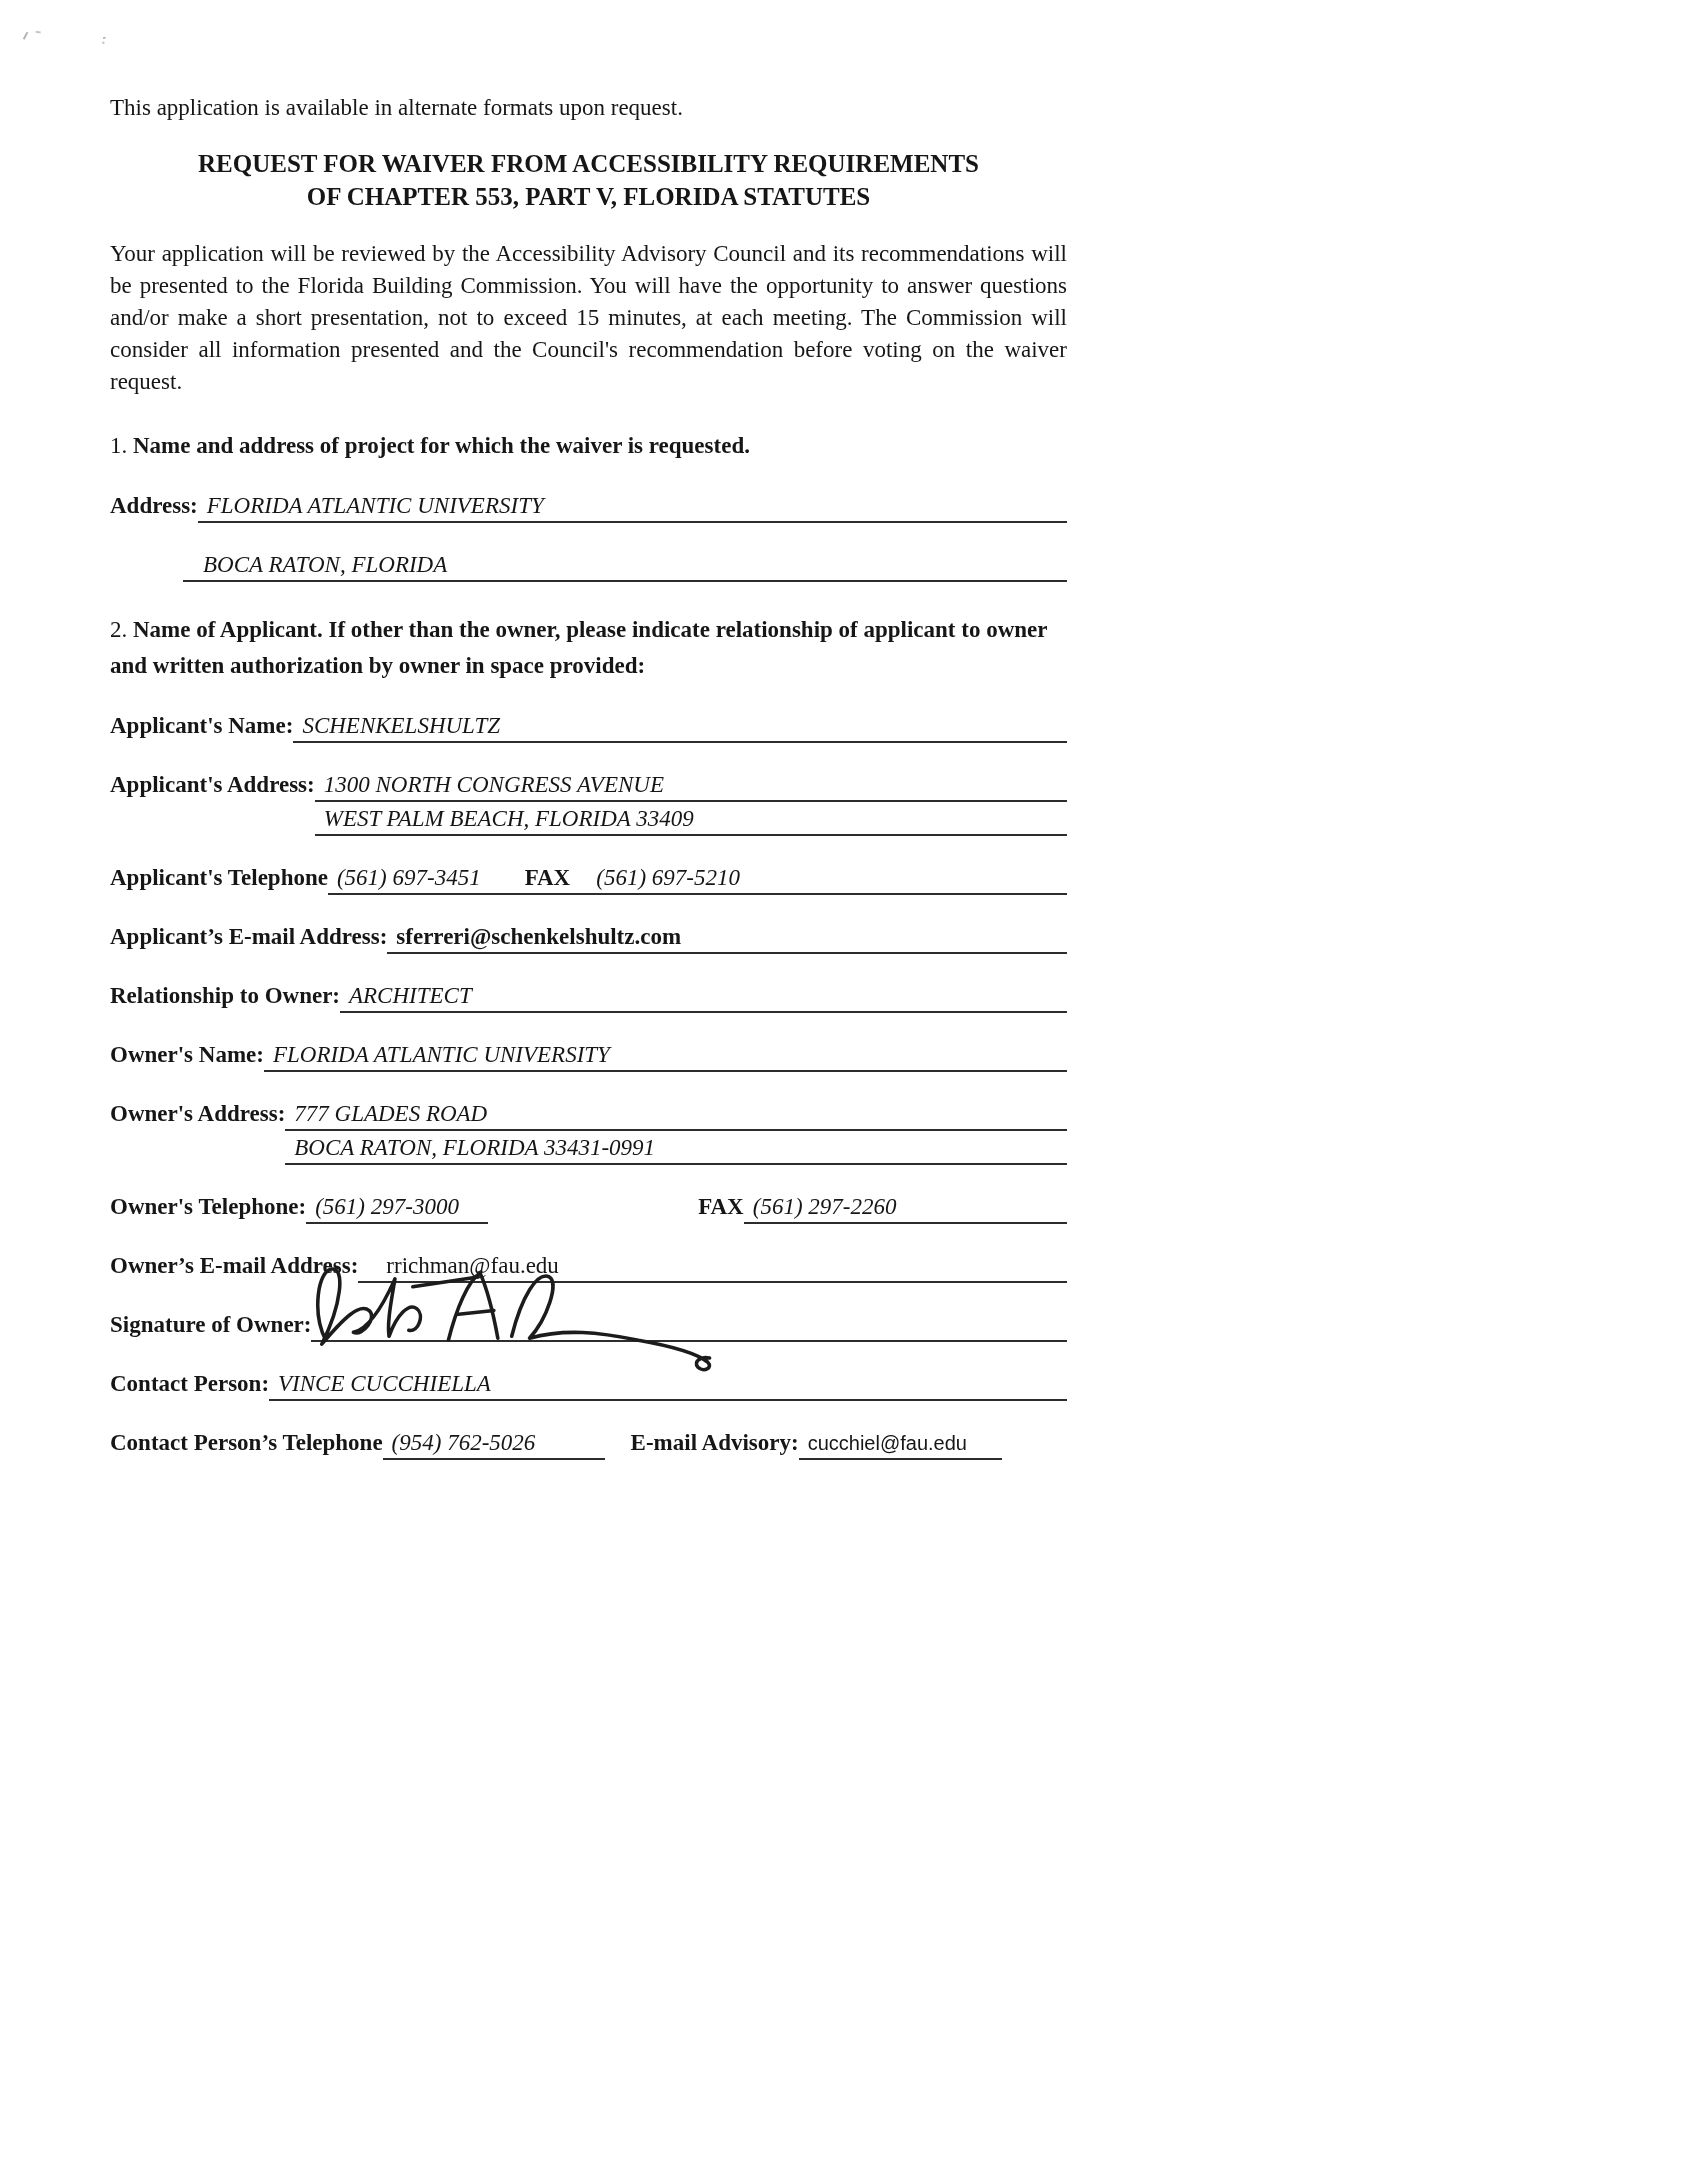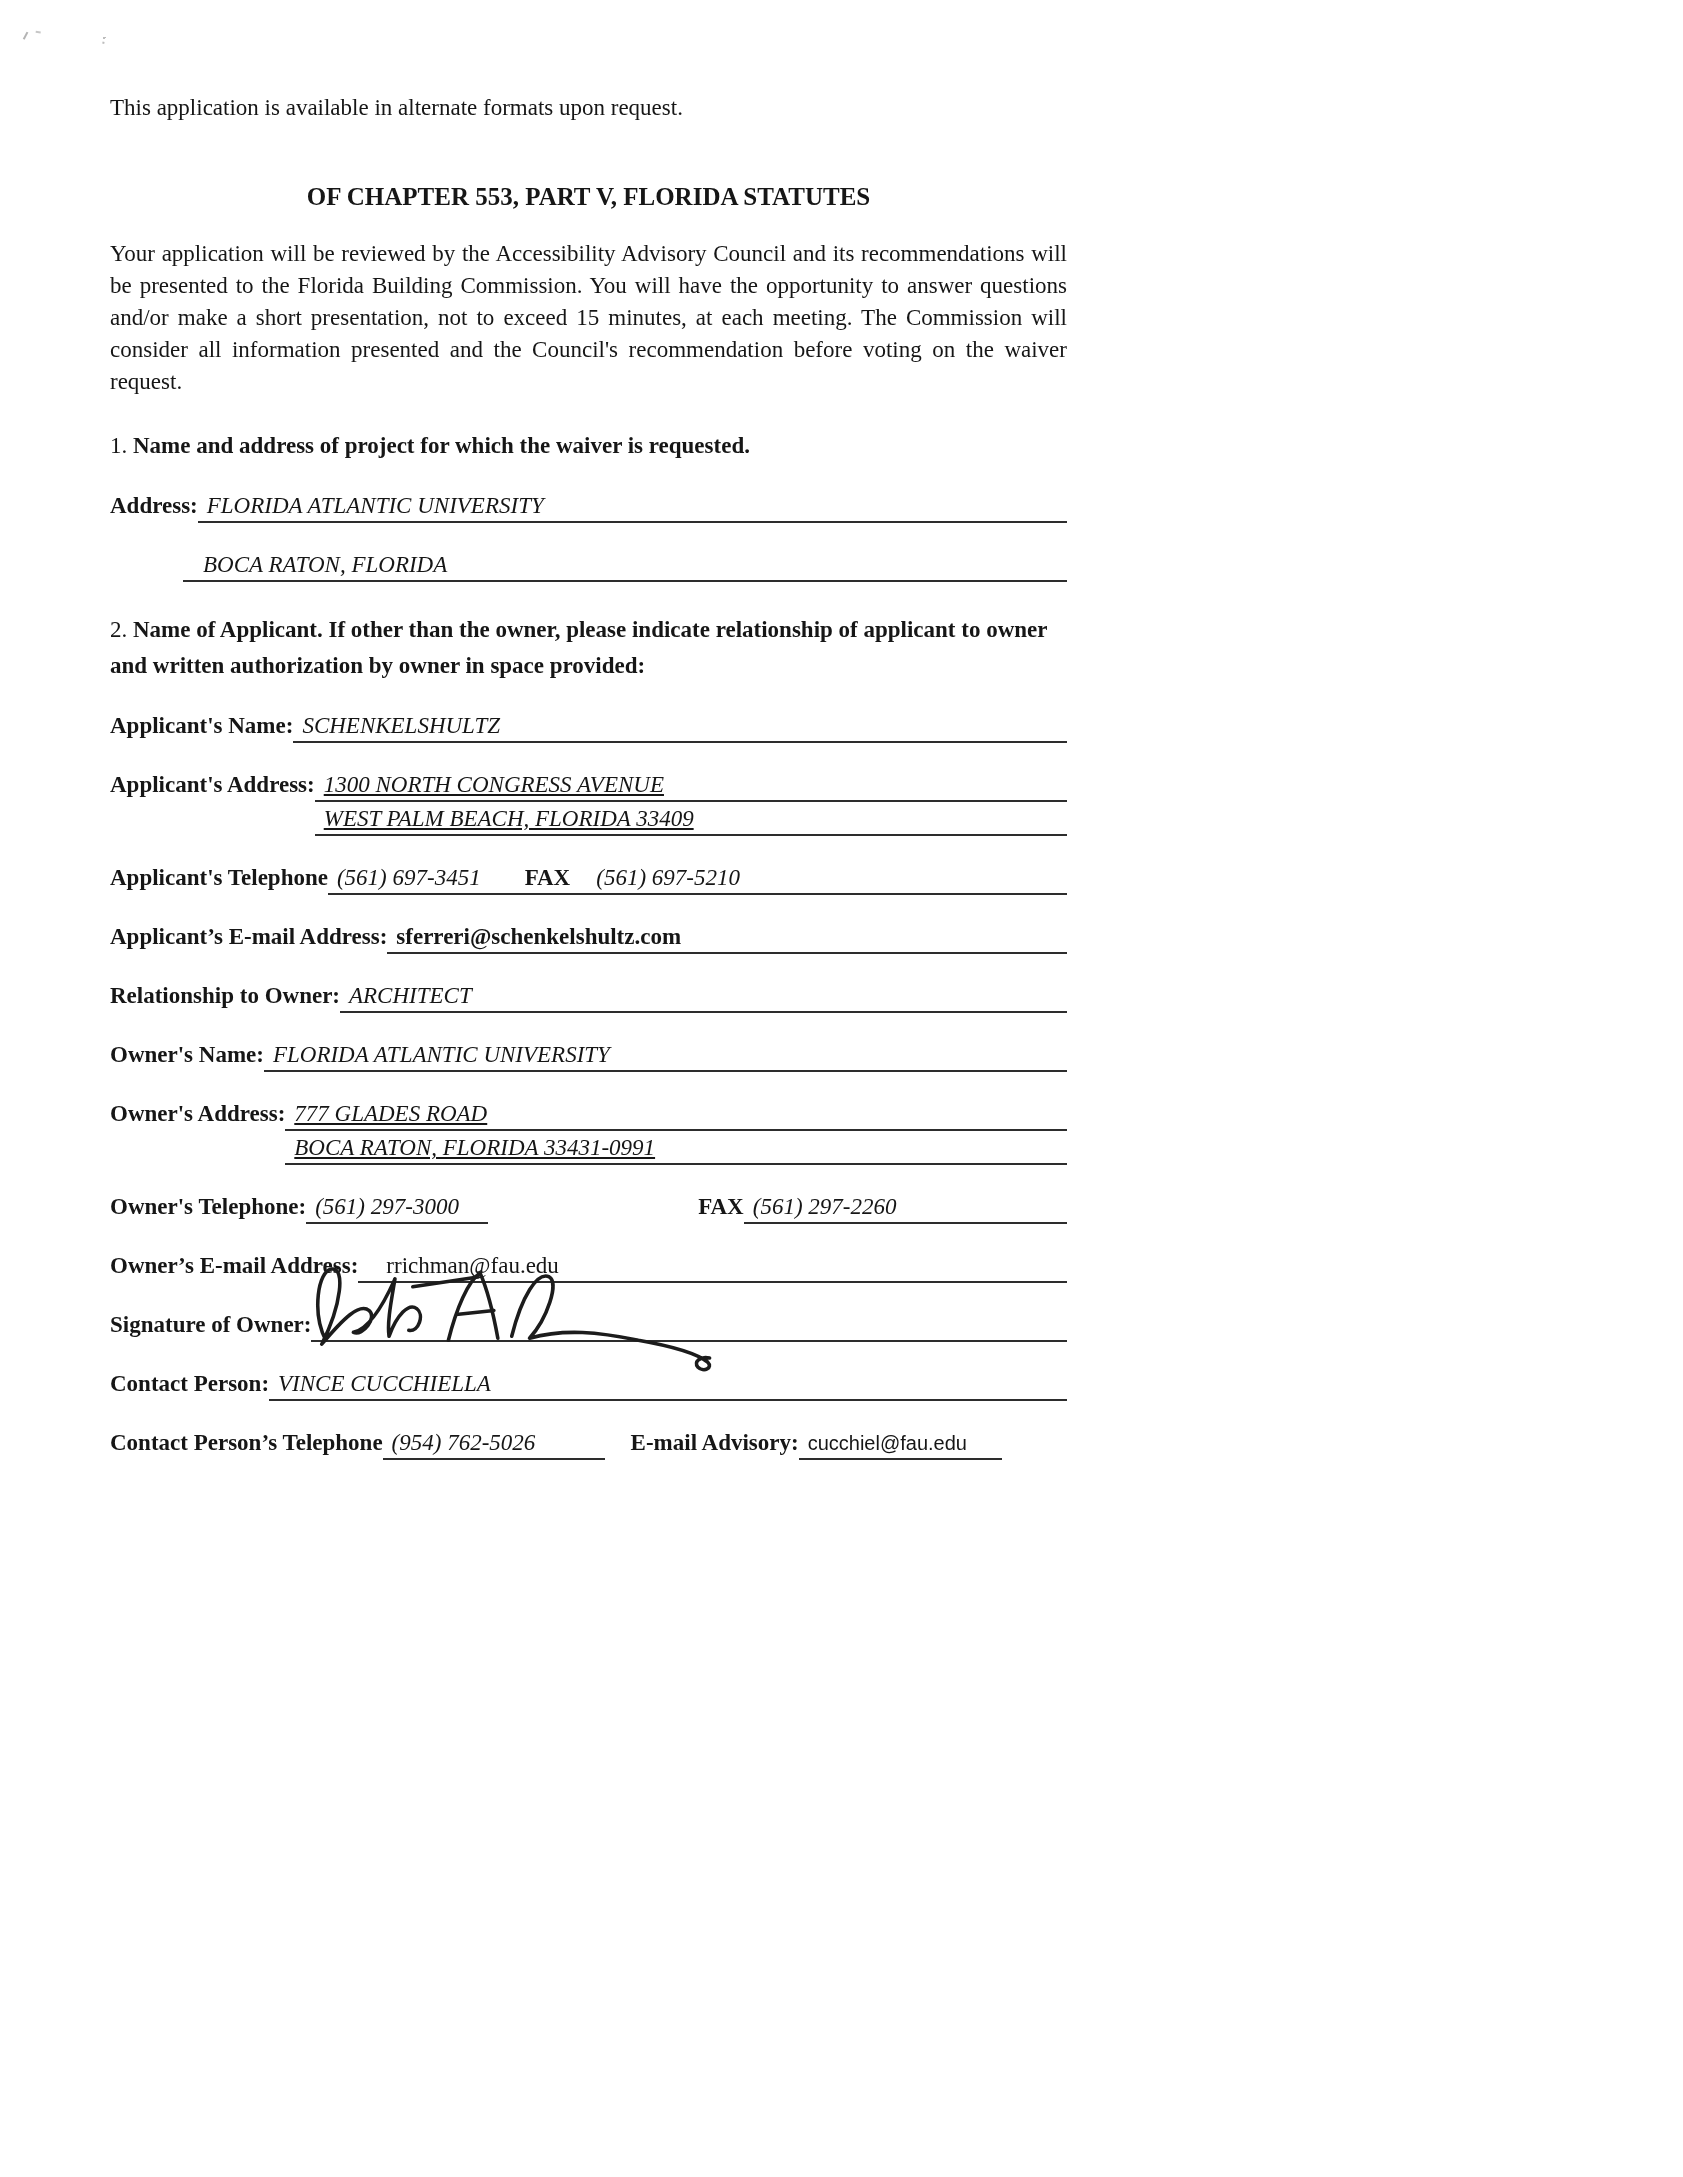--- a/index.html
+++ b/index.html
@@ -50,42 +50,42 @@
   .value.sans { font-family:"Liberation Sans","DejaVu Sans",sans-serif; font-size:20px; }
   .w-name { flex:0 0 711px; }
   .w-short { flex:0 0 173px; }
   .w-tel { flex:0 0 213px; }
   .w-email-short { flex:0 0 194px; }
   .spacer-200 { flex:0 0 196px; }
   .spacer-12 { flex:0 0 12px; }
   .fax-label { font-weight:bold; font-style:normal; padding:0 10px 0 28px; white-space:nowrap; }
   .inline-label { font-weight:bold; white-space:nowrap; padding-left:14px; }
 
-  .multi { display:flex; flex-direction:column; flex:1 1 auto; min-width:0;text-decoration:underline; }
+  .multi { display:flex; flex-direction:column; flex:1 1 auto; min-width:0; }
   .multi .line { border-bottom:2px solid #2d2d2d; font-style:italic; padding-left:9px; white-space:nowrap; line-height:30px; }
   .multi .line + .line { margin-top:2px; }
   .indent-2nd { margin-left:73px; }
   .pad-left-20 { padding-left:20px; }
 
   .sig-row { position:relative; }
   .signature-svg { position:absolute; left:188px; top:-57px; pointer-events:none; }
   .signature-svg path { fill:none; stroke:#1c1c1c; stroke-width:3.6; stroke-linecap:round; stroke-linejoin:round; }
 </style>
 </head>
 <body>
 
 <div class="page">
 
   <span class="scan-mark m1"></span>
   <span class="scan-mark m2"></span>
 
   <p class="alt-note">This application is available in alternate formats upon request.</p>
 
   <h1 class="title">
-    <br>
+    <span>REQUEST FOR WAIVER FROM ACCESSIBILITY REQUIREMENTS</span><br>
     <span>OF CHAPTER 553, PART V, FLORIDA STATUTES</span>
   </h1>
 
   <p class="intro">Your application will be reviewed by the Accessibility Advisory Council and its recommendations will be presented to the Florida Building Commission. You will have the opportunity to answer questions and/or make a short presentation, not to exceed 15 minutes, at each meeting. The Commission will consider all information presented and the Council's recommendation before voting on the waiver request.</p>
 
   <p class="section-heading">
     <span class="sec-num">1.</span>
     <span class="sec-text">Name and address of project for which the waiver is requested.</span>
   </p>
 

